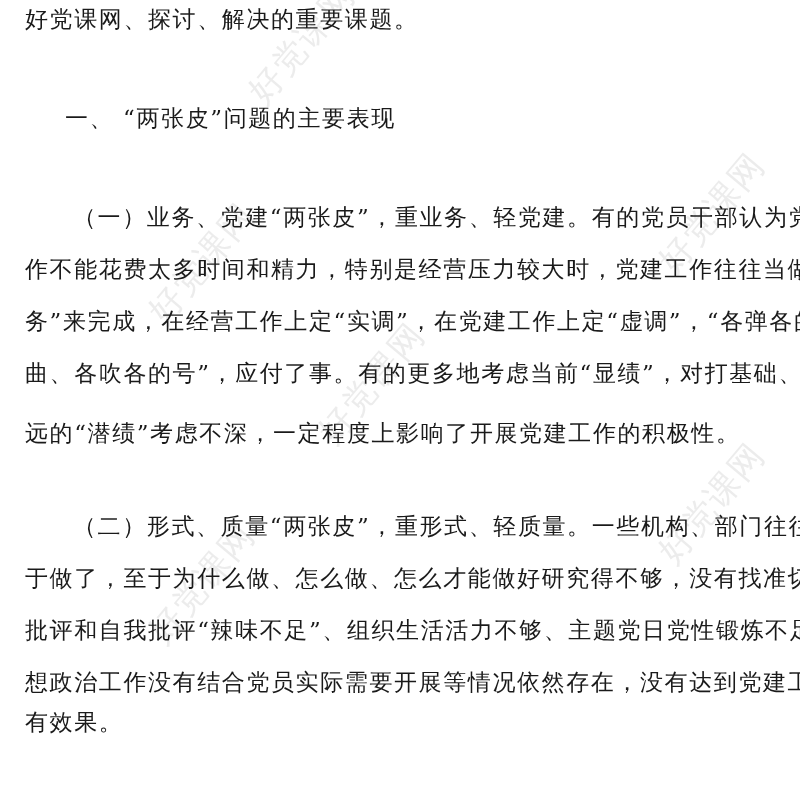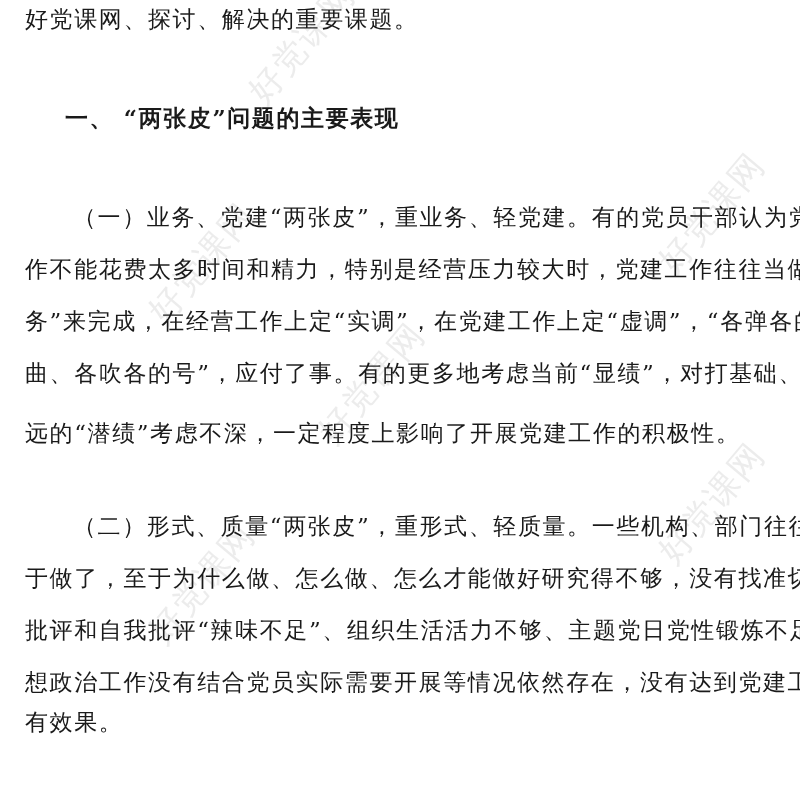--- a/index.html
+++ b/index.html
@@ -17,21 +17,21 @@
 <div class="wm" style="left:130px;top:240px;">好党课网</div>
 <div class="wm" style="left:640px;top:190px;">好党课网</div>
 <div class="wm" style="left:300px;top:360px;">好党课网</div>
 <div class="wm" style="left:130px;top:560px;">好党课网</div>
 <div class="wm" style="left:640px;top:480px;">好党课网</div>
 <div class="wm" style="left:230px;top:20px;">好党课网</div>
 
 <div class="page">
   <div class="line" style="top:4px;">好党课网、探讨、解决的重要课题。</div>
 
-  <div class="line" style="top:103px; left:40px;font-weight:bold;">一、 “两张皮”问题的主要表现</div>
+  <div class="line" style="top:103px; left:40px;">一、 “两张皮”问题的主要表现</div>
 
   <div class="line justify" style="top:202px; left:48px; width:704px;">（一）业务、党建“两张皮”，重业务、轻党建。有的党员干部认为党建工</div>
   <div class="line justify" style="top:254px;">作不能花费太多时间和精力，特别是经营压力较大时，党建工作往往当做“软任</div>
   <div class="line justify" style="top:306px;">务”来完成，在经营工作上定“实调”，在党建工作上定“虚调”，“各弹各的</div>
   <div class="line justify" style="top:358px;">曲、各吹各的号”，应付了事。有的更多地考虑当前“显绩”，对打基础、利长</div>
   <div class="line" style="top:410px;margin-top:8px;">远的“潜绩”考虑不深，一定程度上影响了开展党建工作的积极性。</div>
 
   <div class="line justify" style="top:511px; left:48px; width:704px;">（二）形式、质量“两张皮”，重形式、轻质量。一些机构、部门往往满足</div>
   <div class="line justify" style="top:563px;">于做了，至于为什么做、怎么做、怎么才能做好研究得不够，没有找准切入点，</div>
   <div class="line justify" style="top:615px;">批评和自我批评“辣味不足”、组织生活活力不够、主题党日党性锻炼不足、思</div>

